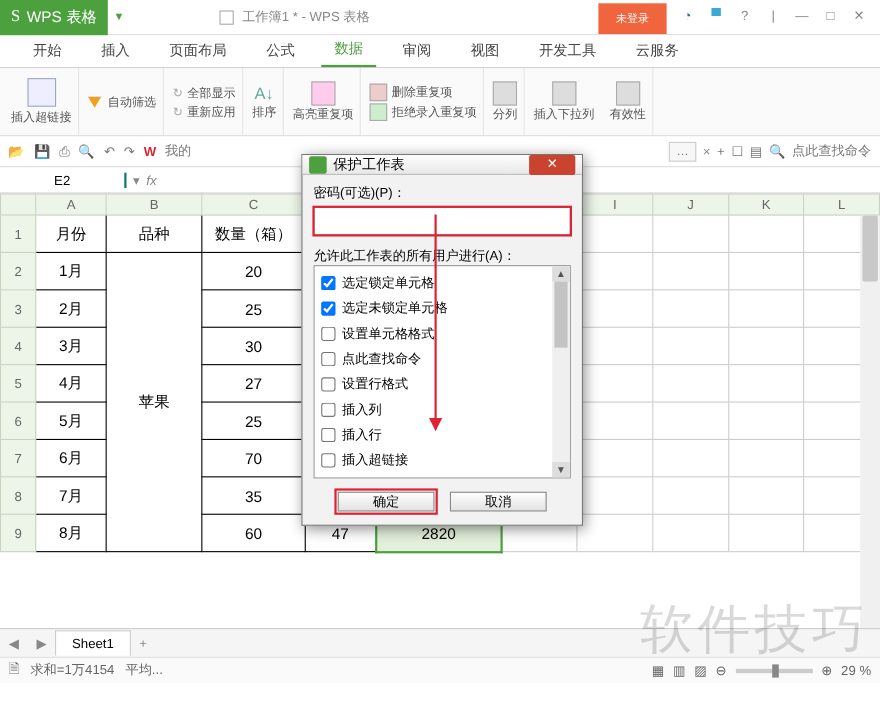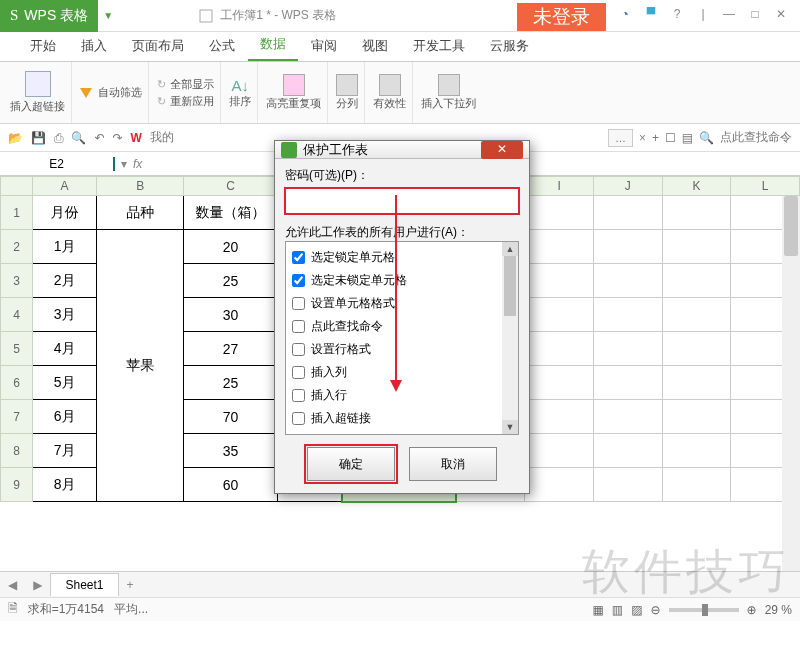--- a/index.html
+++ b/index.html
@@ -3,25 +3,25 @@
 <meta charset="utf-8">
 <style>
 * { box-sizing: border-box; margin: 0; padding: 0; font-family: "Microsoft YaHei", Arial, sans-serif; }
 body { width: 800px; height: 648px; overflow: hidden; background: #fff; position: relative; }
 
 .title-bar { height: 32px; background: #fff; display: flex; align-items: center; border-bottom: 1px solid #ddd; }
 .app-badge { background: #4ca03e; color: #fff; height: 32px; padding: 0 10px; display: flex; align-items: center; font-size: 14px; font-weight: 500; }
 .app-badge .s { font-family: Georgia; margin-right: 6px; font-size: 15px; }
 .title-bar .drop { width: 20px; text-align: center; color: #4ca03e; font-size: 10px; }
 .doc-title { margin-left: 80px; color: #888; font-size: 12px; display: flex; align-items: center; gap: 6px; }
-.unlogin { margin-left: auto; background: #f0653d; color: #fff; padding: 0 16px; height: 28px; display: flex; align-items: center; font-size: 19px; margin-top: 2px; }
+.unlogin { margin-left: auto; background: #f0653d; color: #fff; padding: 0 16px; height: 28px; display: flex; align-items: center; font-size: 10px; margin-top: 2px; }
 .title-icons { display: flex; gap: 8px; padding: 0 10px; align-items: center; }
 .title-icons span { width: 18px; height: 18px; display: inline-block; color: #888; font-size: 12px; text-align: center; }
 
-.tabs { height: 30px; display: flex; align-items: flex-end; background: #fff; border-bottom: 1px solid #ccc; padding-left: 18px; gap: 1px; }
+.tabs { height: 30px; display: flex; align-items: flex-end; background: #fff; border-bottom: 1px solid #ccc; padding-left: 18px; gap: 12px; }
 .tab { padding: 6px 12px; font-size: 13px; color: #444; cursor: pointer; }
 .tab.active { color: #4ca03e; border-bottom: 2px solid #4ca03e; }
 
 .ribbon { height: 62px; background: #fafafa; border-bottom: 1px solid #d5d5d5; display: flex; align-items: center; padding: 0 4px; gap: 2px; }
 .rgroup { display: flex; flex-direction: column; align-items: center; padding: 4px 6px; font-size: 11px; color: #555; height: 100%; justify-content: center; border-right: 1px solid #e5e5e5; }
 .rgroup .big-icon { width: 26px; height: 26px; border: 1px solid #9ab; background: #eef; margin-bottom: 2px; }
 .rgroup.small { flex-direction: column; align-items: flex-start; }
 .small-row { display: flex; align-items: center; gap: 4px; font-size: 11px; color: #555; padding: 1px 0; }
 .funnel { width: 0; height: 0; border-left: 6px solid transparent; border-right: 6px solid transparent; border-top: 10px solid #f0a020; }
 .ribbon-icon { width: 22px; height: 22px; background: #ddd; border: 1px solid #aaa; }
@@ -66,21 +66,21 @@
 .dialog-body { padding: 8px 10px 12px; font-size: 12px; }
 .pwd-input { width: 100%; height: 26px; border: 1px solid #7a9; outline: 2px solid #d23; outline-offset: -1px; background: #fff; margin: 4px 0 10px; }
 .perm-box { border: 1px solid #999; background: #fff; height: 194px; overflow: hidden; position: relative; }
 .perm-list { padding: 4px 6px; }
 .perm-item { display: flex; align-items: center; gap: 6px; font-size: 12px; padding: 3px 0; }
 .perm-item input { width: 13px; height: 13px; }
 .perm-box .vscroll { position: absolute; right: 0; top: 0; bottom: 0; width: 16px; background: #efefef; }
 .perm-box .vscroll .t { position: absolute; top: 14px; width: 12px; left: 2px; height: 60px; background: #c4c4c4; }
 .perm-box .vscroll .arr { position: absolute; width: 16px; height: 14px; background: #ddd; font-size: 9px; text-align: center; line-height: 14px; color: #555; }
 .dlg-btns { display: flex; gap: 14px; justify-content: center; margin-top: 12px; }
-.dlg-btn { width: 88px; height: 34px; border: 1px solid #888; background: linear-gradient(#fefefe,#e2e2e2); font-size: 12px; }
+.dlg-btn { width: 88px; height: 18px; border: 1px solid #888; background: linear-gradient(#fefefe,#e2e2e2); font-size: 12px; }
 .dlg-btn.ok { outline: 2px solid #d23; outline-offset: 1px; }
 .arrow-ann { position: absolute; left: 120px; top: 54px; width: 2px; height: 195px; background: #d23; }
 .arrow-ann::after { content: ""; position: absolute; bottom: -2px; left: -5px; border-left: 6px solid transparent; border-right: 6px solid transparent; border-top: 12px solid #d23; }
 svg.win-ico { width:16px; height:16px; }
 </style>
 </head>
 <body>
 
 <div class="title-bar">
   <div class="app-badge">
@@ -140,31 +140,41 @@
       </div>
   </div>
   <div class="rgroup">
       <div style="font-size:15px;color:#6a9">A↓</div>
       <span>排序</span>
     </div>
   <div class="rgroup">
       <div class="ribbon-icon" style="background:#fce"></div>
       <span>高亮重复项</span>
     </div>
+  <div class="rgroup small">
+    <div class="small-row">
+        <div class="ribbon-icon" style="width:16px;height:16px;background:#ecc"></div>
+        <span>删除重复项</span>
+      </div>
+    <div class="small-row">
+        <div class="ribbon-icon" style="width:16px;height:16px;background:#cec"></div>
+        <span>拒绝录入重复项</span>
+      </div>
+  </div>
   <div class="rgroup">
       <div class="ribbon-icon"></div>
       <span>分列</span>
     </div>
+  <div class="rgroup" style="border-right:none">
+      <div class="ribbon-icon"></div>
+      <span>插入下拉列</span>
+    </div>
   <div class="rgroup">
       <div class="ribbon-icon"></div>
       <span>有效性</span>
-    </div>
-  <div class="rgroup" style="border-right:none">
-      <div class="ribbon-icon"></div>
-      <span>插入下拉列</span>
     </div>
 </div>
 
 <div class="qat">
   <span style="color:#e8a23a">📂</span>
   <span style="color:#47a">💾</span>
   <span>⎙</span>
   <span>🔍</span>
   <span>↶</span>
   <span>↷</span>

